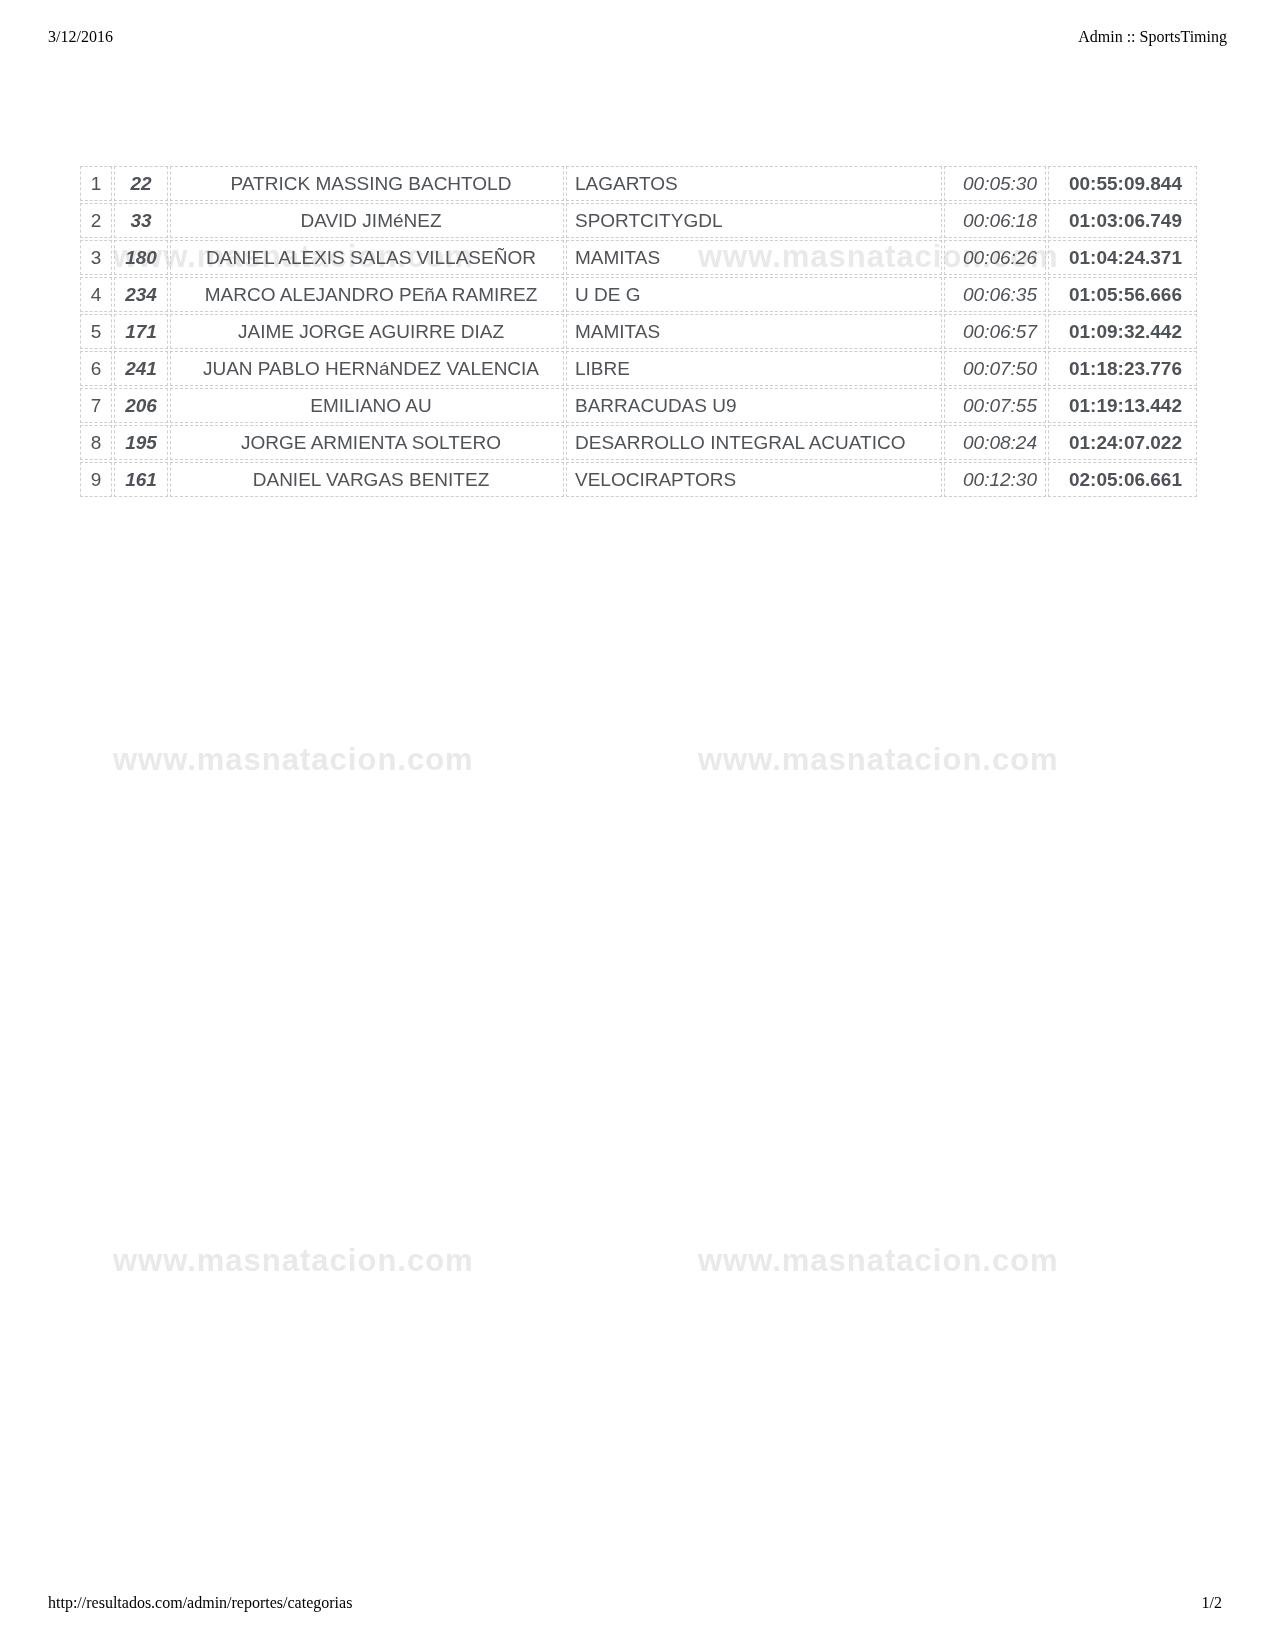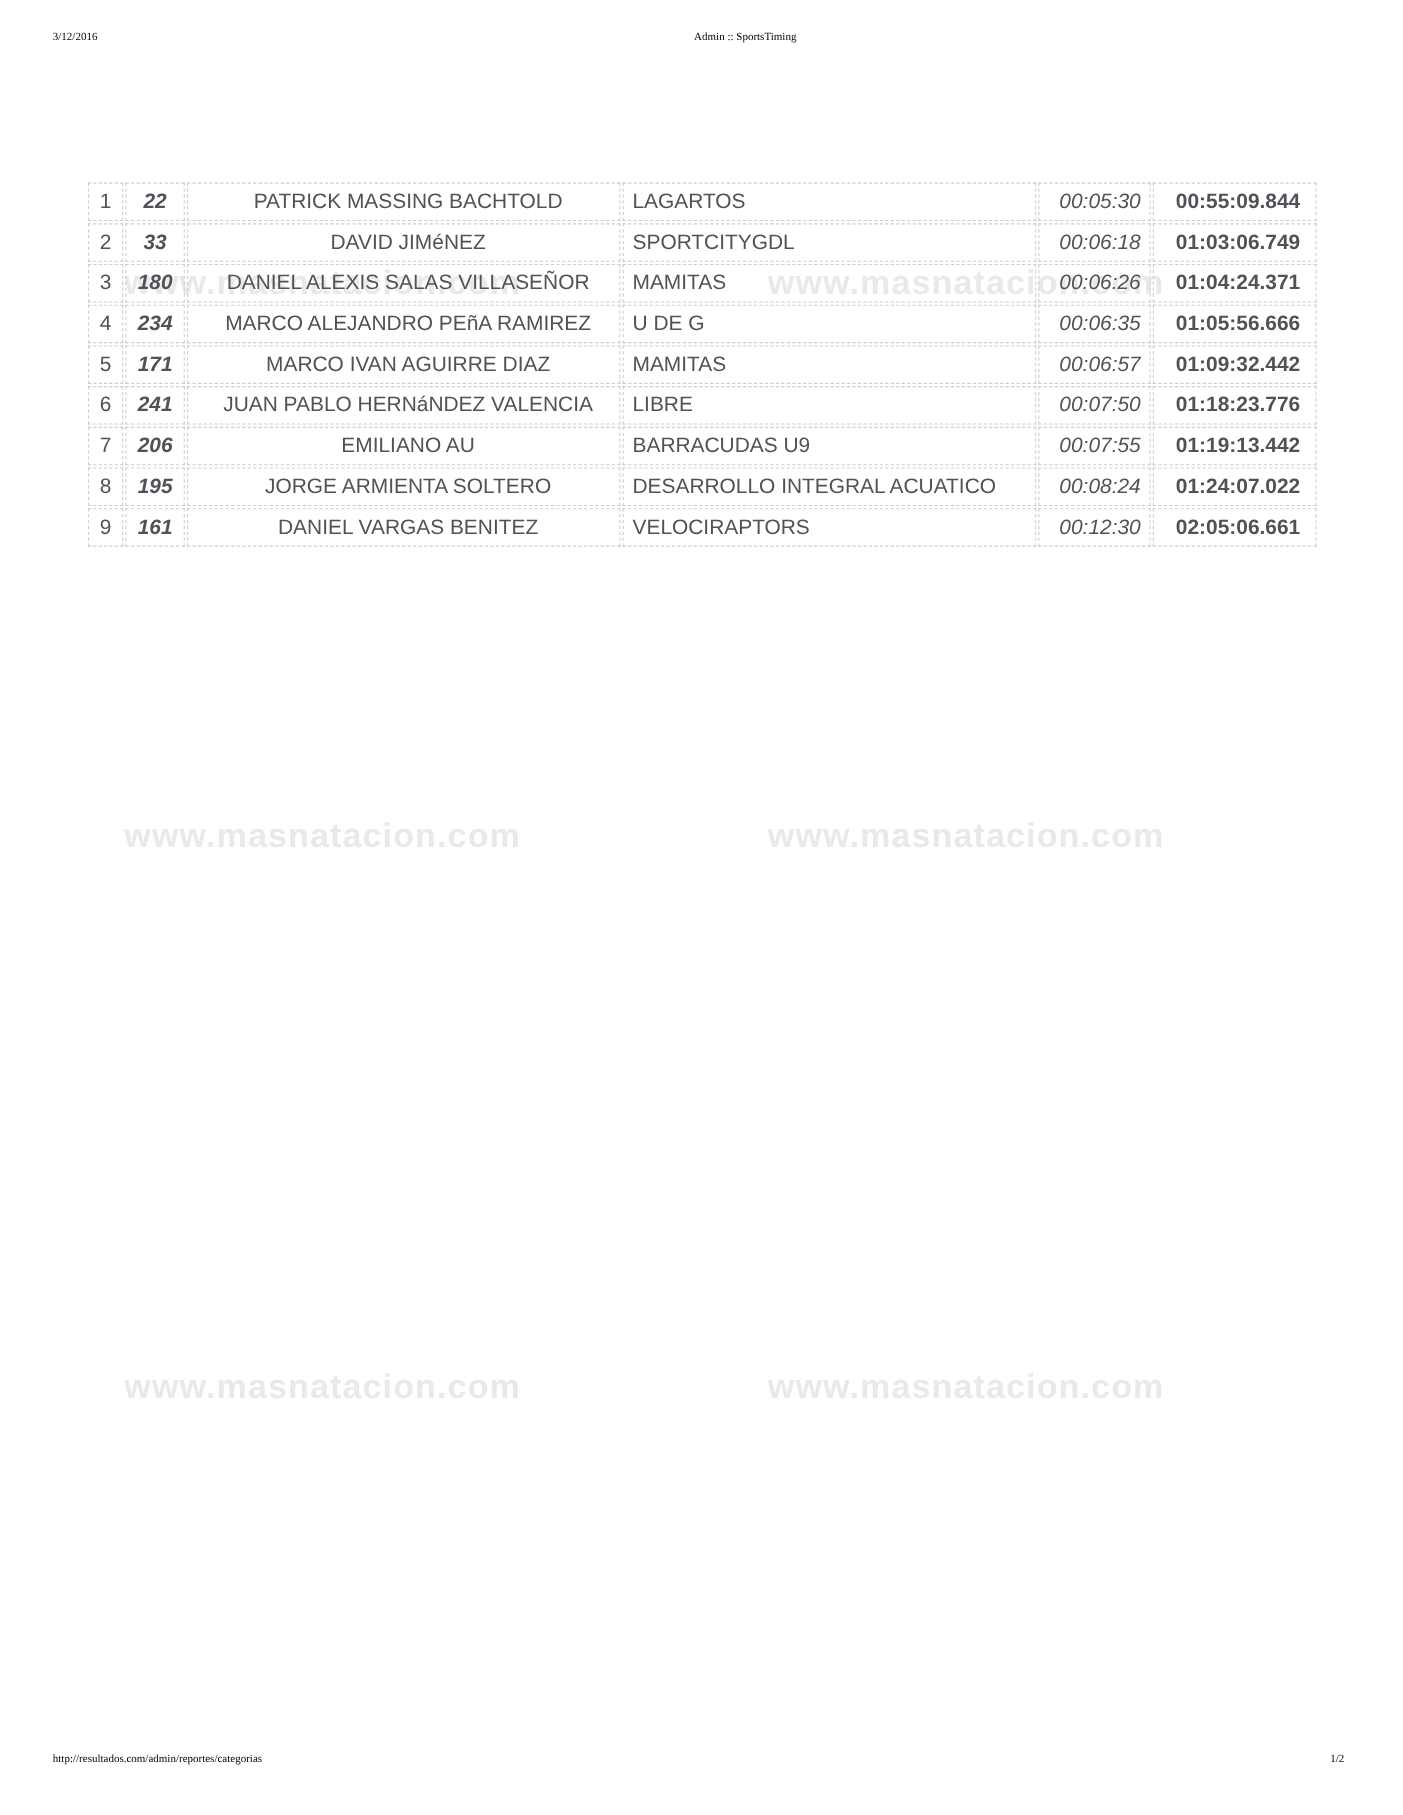--- a/index.html
+++ b/index.html
@@ -13,27 +13,27 @@
     font-family:"Liberation Sans", sans-serif;
   }
 
   
   .print-header, .print-footer {
     position:absolute;
     left:48px;
     right:48px;
     height:20px;
     font-family:"Liberation Serif", serif;
-    font-size:10px;
+    font-size:16px;
     color:#000;
   }
   .print-header { top:28px; }
   .print-footer { top:1594px; }
   .ph-date { position:absolute; left:0; top:0; }
-  .ph-title { position:absolute; left:80px; right:0; top:0; text-align:center; }
+  .ph-title { position:absolute; left:80px; right:0; top:0; text-align:right; }
   .pf-url { position:absolute; left:0; top:0; }
   .pf-page { position:absolute; right:5px; top:0; }
 
   
   .report-title {
     position:absolute;
     top:78px;
     left:0;
     width:100%;
     text-align:center;
@@ -151,21 +151,21 @@
           <td class="cell-rank">4</td>
           <td class="cell-bib">234</td>
           <td class="cell-name">MARCO ALEJANDRO PEñA RAMIREZ</td>
           <td class="cell-team">U DE G</td>
           <td class="cell-split">00:06:35</td>
           <td class="cell-final">01:05:56.666</td>
         </tr>
         <tr>
           <td class="cell-rank">5</td>
           <td class="cell-bib">171</td>
-          <td class="cell-name">MARCO IVAN AGUIRRE DIAZ</td>
+          <td class="cell-name">JAIME JORGE AGUIRRE DIAZ</td>
           <td class="cell-team">MAMITAS</td>
           <td class="cell-split">00:06:57</td>
           <td class="cell-final">01:09:32.442</td>
         </tr>
         <tr>
           <td class="cell-rank">6</td>
           <td class="cell-bib">241</td>
           <td class="cell-name">JUAN PABLO HERNáNDEZ VALENCIA</td>
           <td class="cell-team">LIBRE</td>
           <td class="cell-split">00:07:50</td>

